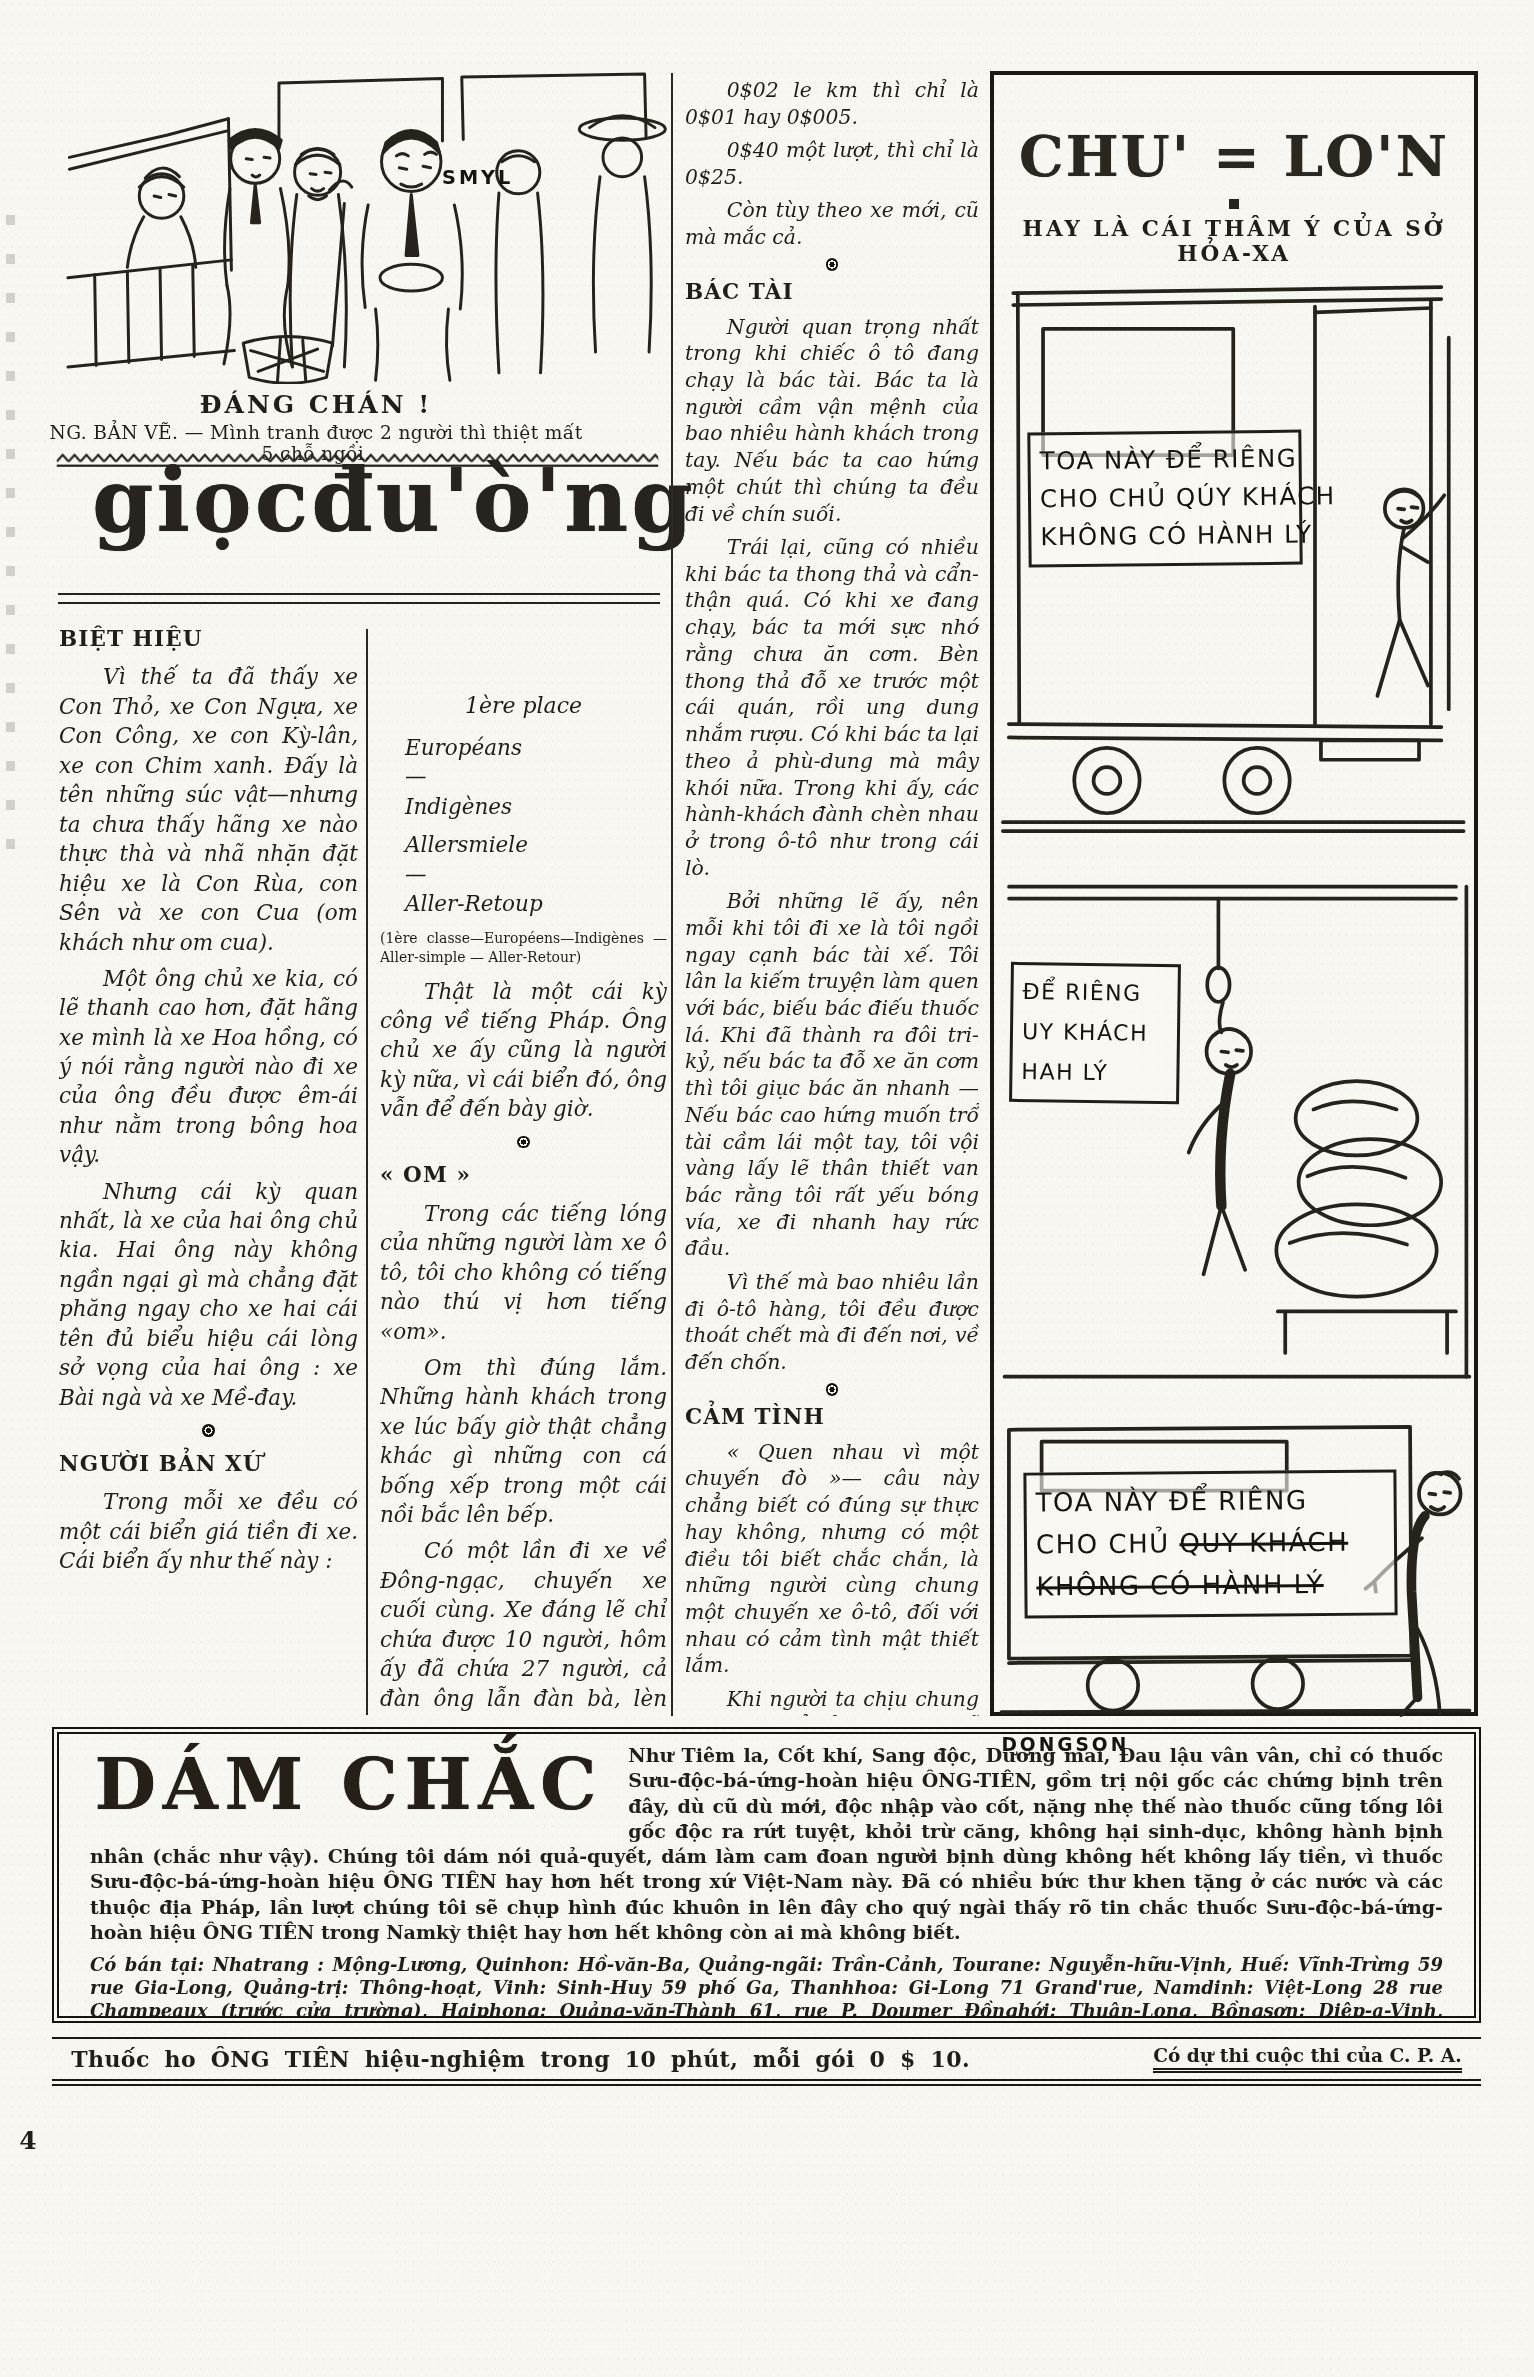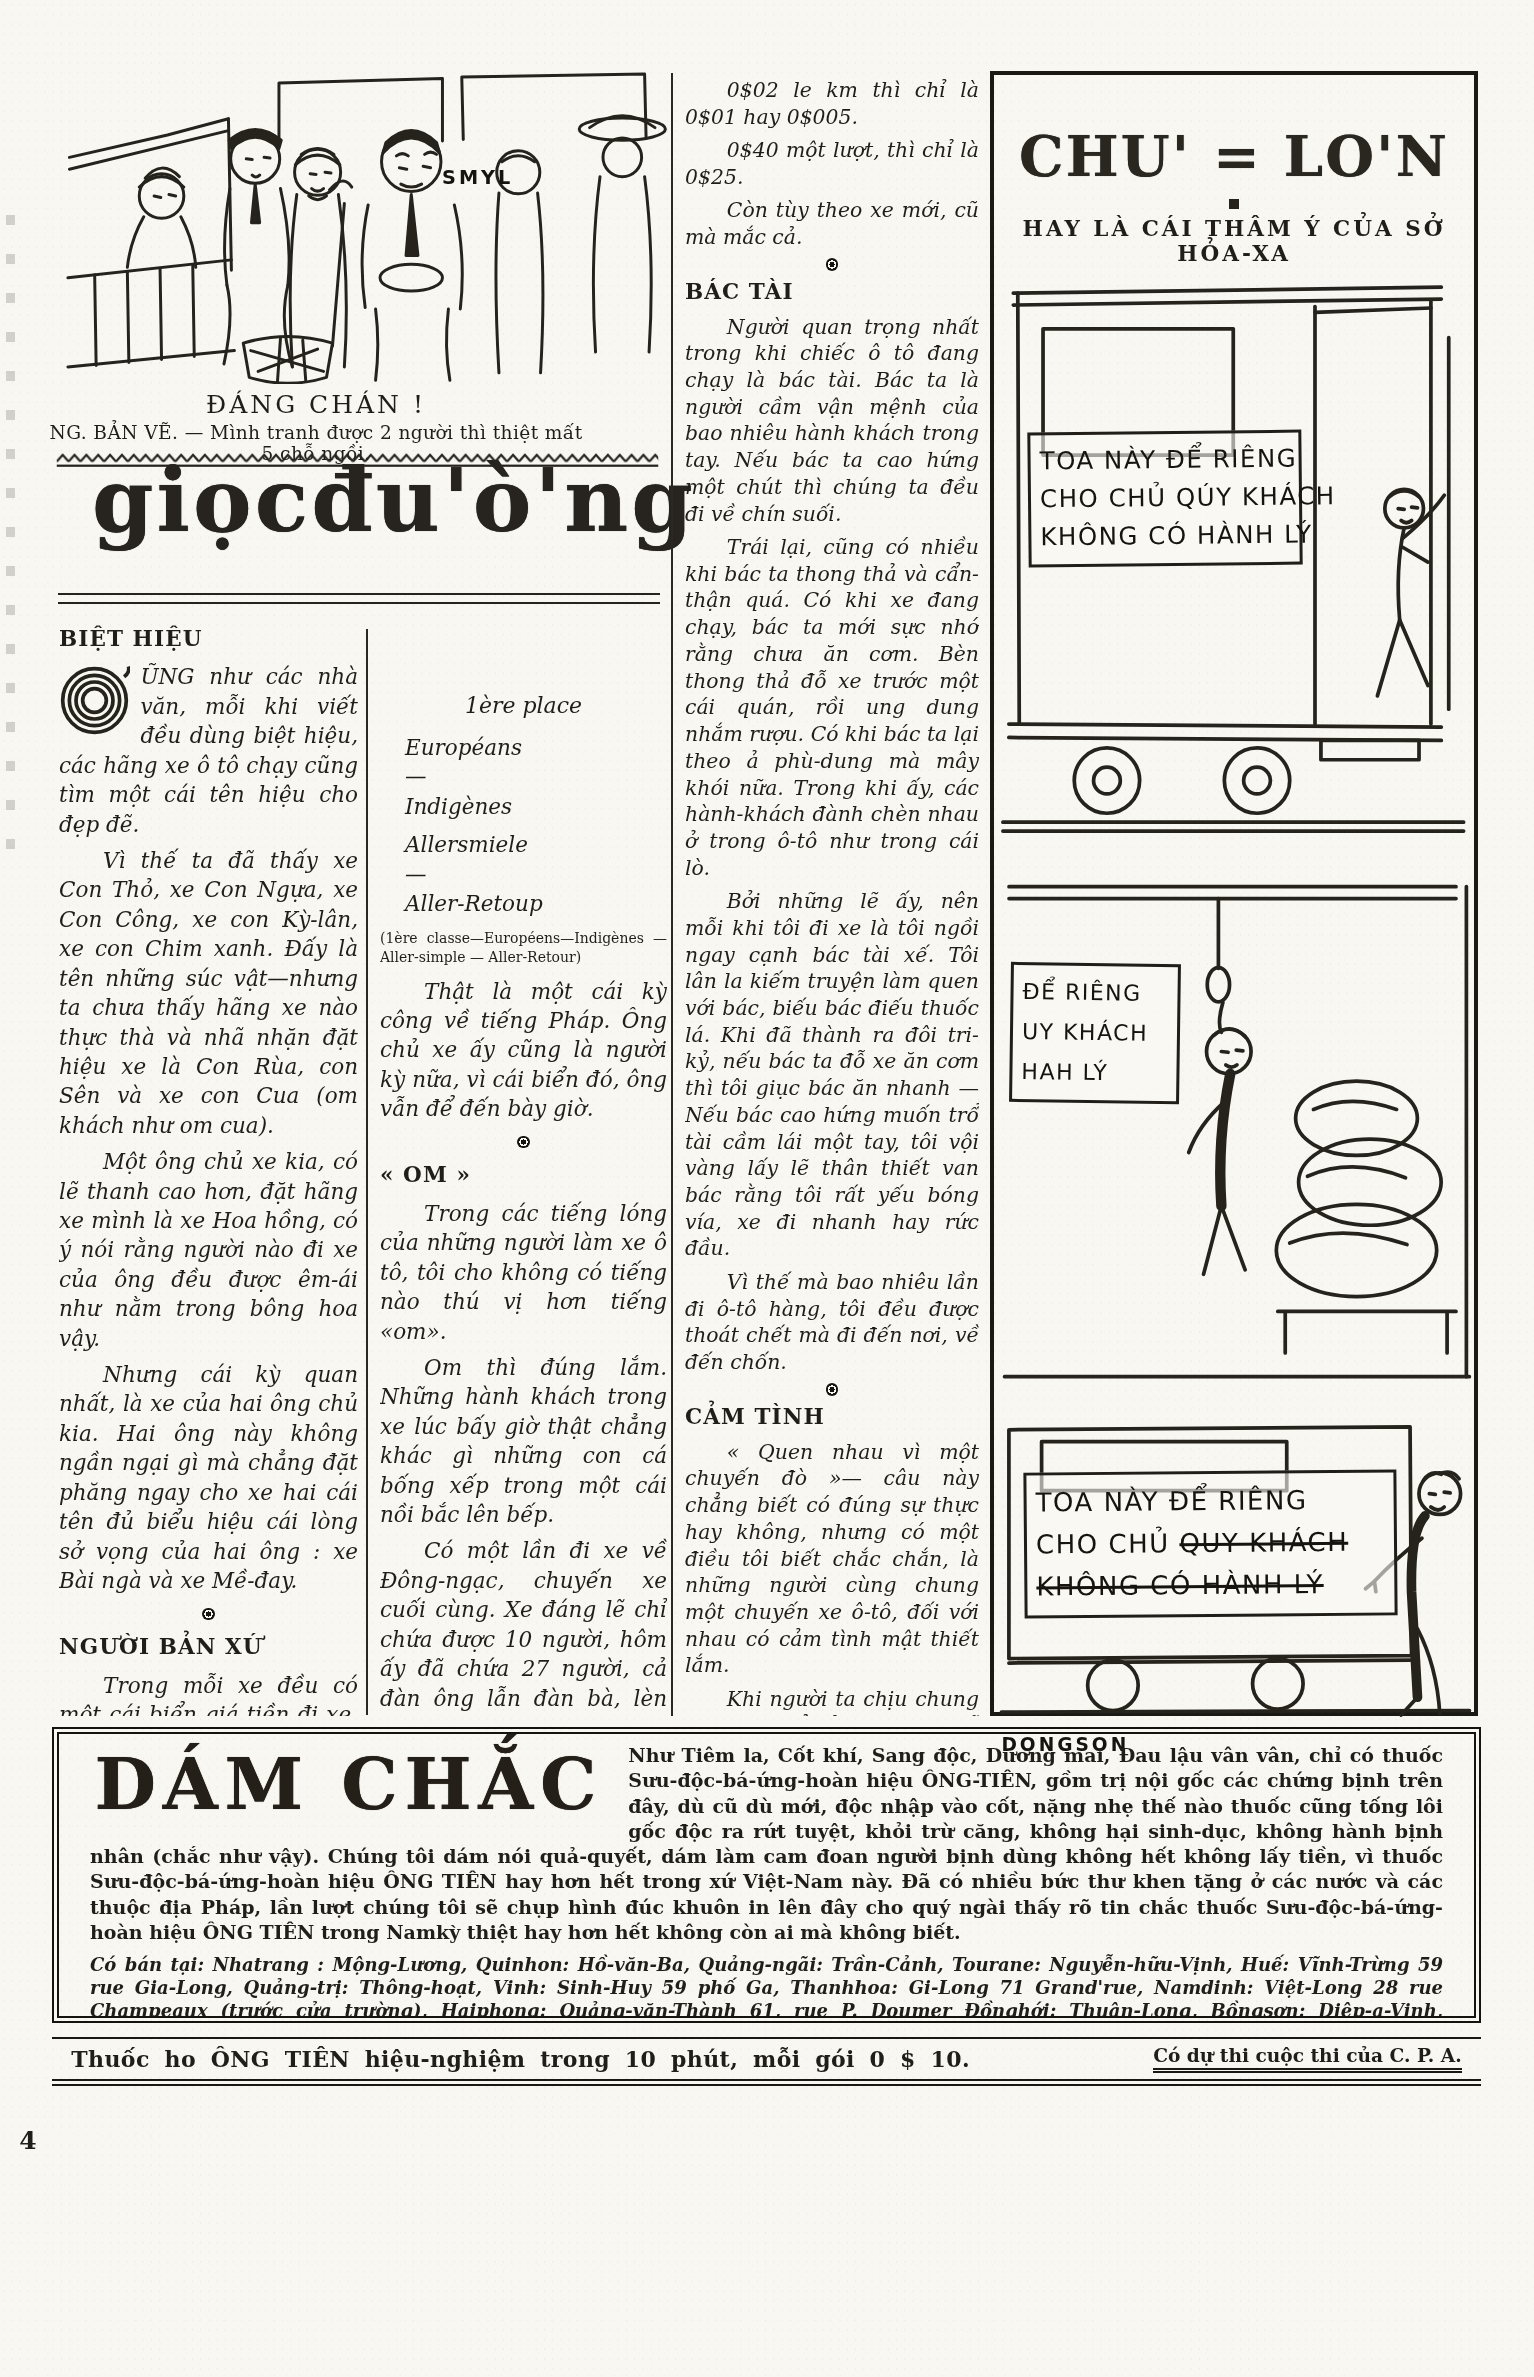--- a/index.html
+++ b/index.html
@@ -22,21 +22,21 @@
   .sec-h{font-weight:bold;font-size:21.5px;letter-spacing:1.1px;margin:18px 0 9px;font-style:normal;}
   .sec-h.first{margin-top:0;}
   .orn{display:block;margin:12px auto;width:12.6px;height:12.6px;border-radius:50%;
        background:radial-gradient(circle,#17140f 0 2.6px,#f8f7f2 2.6px 4.1px,#17140f 4.1px 6.3px);}
   .trow{display:flex;justify-content:space-between;font-style:italic;font-size:21.5px;
         padding:1.5px 10.4px 1.5px 25px;margin:6px 0;flex-direction:column;}
   .tnote{font-size:14px;line-height:1.37;text-align:justify;margin:9px 0;}
   .ttitle{font-style:italic;font-size:22px;text-align:center;margin:0 0 10.4px;}
   .vrule{background:#2b2822;width:2.2px;}
   
-  .cap-title{font-weight:normal;font-size:25px;letter-spacing:3px;text-align:center;}
+  .cap-title{font-weight:bold;font-size:25px;letter-spacing:3px;text-align:center;}
   .cap-sub{font-size:18.6px;text-align:center;letter-spacing:0.4px;}
   .masthead{display:flex;justify-content:space-between;align-items:flex-start;padding:0 25px;
             font-weight:bold;font-size:88px;line-height:1;letter-spacing:3px;color:#272420;
             text-shadow:0 0 0.7px #272420;}
   .rule-double{height:6.7px;border-top:2.2px solid #26231d;border-bottom:2.2px solid #26231d;}
   
   .feature{border:4.5px solid #1b1914;}
   .f-title{text-align:center;font-weight:bold;font-size:56px;letter-spacing:2.2px;color:#2a2620;
            text-shadow:0 0 0.7px #2a2620;margin-top:48px;}
   .f-sq{width:9.7px;height:9.7px;background:#26231d;margin:10.4px auto 7.4px;}
@@ -145,31 +145,20 @@
   <span>giọc</span>
   <span>đu'ò'ng</span>
 </div>
 <div class="abs rule-double" style="left:58px;top:593px;width:602px;"></div>
 
 <div class="abs vrule" style="left:366px;top:629px;height:1086px;"></div>
 <div class="abs vrule" style="left:671px;top:73px;height:1643px;"></div>
 
 <div class="abs col c12" style="left:59px;top:624px;width:299px;height:1092px;overflow:hidden;">
   <div class="sec-h first">BIỆT HIỆU</div>
-  <p style="text-indent:0;">
-    <svg width="71" height="71" style="float:left;margin:3px 10.4px 1.5px 0;" viewBox="0 0 96 96">
-      <g stroke="#26231d" fill="none" stroke-width="5">
-        <circle cx="48" cy="48" r="43"></circle>
-          <circle cx="48" cy="48" r="34"></circle>
-          <circle cx="48" cy="48" r="25"></circle>
-          <circle cx="48" cy="48" r="16"></circle>
-        <path d="M88 16 q8 -6 6 -14"></path>
-      </g>
-    </svg><span>ŨNG như các nhà văn, mỗi khi viết đều dùng biệt hiệu, các hãng xe ô tô chạy cũng tìm một cái tên hiệu cho đẹp đẽ.</span>
-  </p>
   <p>Vì thế ta đã thấy xe Con Thỏ, xe Con Ngựa, xe Con Công, xe con Kỳ-lân, xe con Chim xanh. Đấy là tên những súc vật—nhưng ta chưa thấy hãng xe nào thực thà và nhã nhặn đặt hiệu xe là Con Rùa, con Sên và xe con Cua (om khách như om cua).</p>
   <p>Một ông chủ xe kia, có lẽ thanh cao hơn, đặt hãng xe mình là xe Hoa hồng, có ý nói rằng người nào đi xe của ông đều được êm-ái như nằm trong bông hoa vậy.</p>
   <p>Nhưng cái kỳ quan nhất, là xe của hai ông chủ kia. Hai ông này không ngần ngại gì mà chẳng đặt phăng ngay cho xe hai cái tên đủ biểu hiệu cái lòng sở vọng của hai ông : xe Bài ngà và xe Mề-đay.</p>
   <span class="orn"></span>
   <div class="sec-h" style="margin-top:0;">NGƯỜI BẢN XỨ</div>
   <p>Trong mỗi xe đều có một cái biển giá tiền đi xe. Cái biển ấy như thế này :</p>
 
 </div>
 
 <div class="abs col c12" style="left:380px;top:691px;width:287px;height:1025px;overflow:hidden;">

